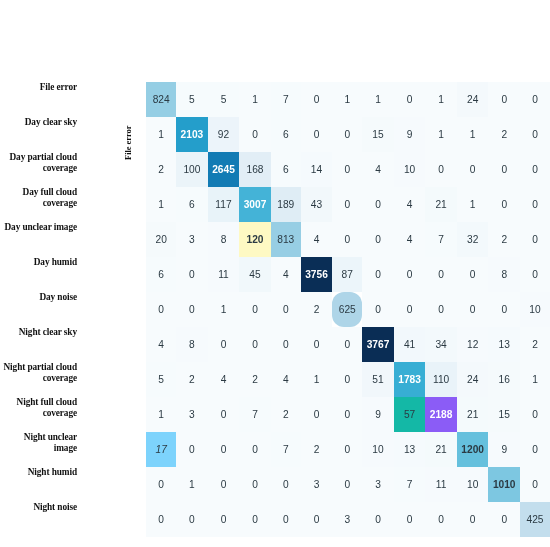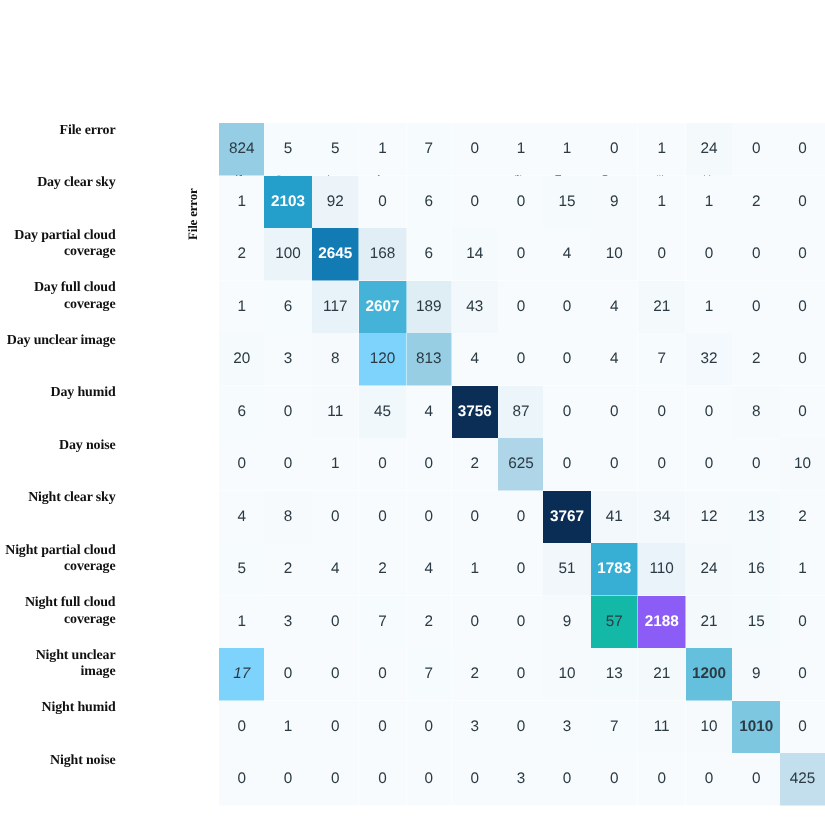--- a/index.html
+++ b/index.html
@@ -232,37 +232,37 @@
           <td class="cm-cell" style="background: rgb(247, 251, 253);">0</td>
           <td class="cm-cell" style="background: rgb(247, 251, 253);">0</td>
           <td class="cm-cell" style="background: rgb(247, 251, 253);">0</td>
           <td class="cm-cell" style="background: rgb(247, 251, 253);">0</td>
         </tr>
         <tr class="cm-row">
           <th class="cm-rowhead">Day full cloud coverage</th>
           <td class="cm-cell" style="background: rgb(247, 251, 253);">1</td>
           <td class="cm-cell" style="background: rgb(246, 251, 253);">6</td>
           <td class="cm-cell" style="background: rgb(232, 243, 249);">117</td>
-          <td class="cm-cell diag-strong" style="background: rgb(68, 179, 215); color: rgb(255, 255, 255); font-weight: bold;">2607</td>
+          <td class="cm-cell diag-strong" style="background: rgb(68, 179, 215); color: rgb(255, 255, 255); font-weight: bold;">3007</td>
           <td class="cm-cell" style="background: rgb(223, 237, 245); margin-left: 38px;">189</td>
           <td class="cm-cell" style="background: rgb(242, 248, 251);">43</td>
           <td class="cm-cell" style="background: rgb(247, 251, 253);">0</td>
           <td class="cm-cell" style="background: rgb(247, 251, 253);">0</td>
           <td class="cm-cell" style="background: rgb(247, 251, 253);">4</td>
           <td class="cm-cell" style="background: rgb(244, 250, 252);">21</td>
           <td class="cm-cell" style="background: rgb(247, 251, 253);">1</td>
           <td class="cm-cell" style="background: rgb(247, 251, 253);">0</td>
           <td class="cm-cell" style="background: rgb(247, 251, 253);">0</td>
         </tr>
         <tr class="cm-row">
           <th class="cm-rowhead">Day unclear image</th>
           <td class="cm-cell" style="background: rgb(245, 250, 252);">20</td>
           <td class="cm-cell" style="background: rgb(247, 251, 253);">3</td>
           <td class="cm-cell" style="background: rgb(246, 250, 253);">8</td>
-          <td class="cm-cell" style="background: #7dd3fc;">120</td>
+          <td class="cm-cell" style="background: #fef9c3; font-weight: bold;">120</td>
           <td class="cm-cell" style="background: rgb(151, 206, 228);">813</td>
           <td class="cm-cell" style="background: rgb(247, 251, 253);">4</td>
           <td class="cm-cell" style="background: rgb(247, 251, 253);">0</td>
           <td class="cm-cell" style="background: rgb(247, 251, 253);">0</td>
           <td class="cm-cell" style="background: rgb(247, 251, 253);">4</td>
           <td class="cm-cell" style="background: rgb(246, 251, 253);">7</td>
           <td class="cm-cell" style="background: rgb(243, 249, 252);">32</td>
           <td class="cm-cell" style="background: rgb(247, 251, 253);">2</td>
           <td class="cm-cell" style="background: rgb(247, 251, 253);">0</td>
         </tr>
@@ -283,21 +283,21 @@
           <td class="cm-cell" style="background: rgb(247, 251, 253);">0</td>
         </tr>
         <tr class="cm-row">
           <th class="cm-rowhead">Day noise</th>
           <td class="cm-cell" style="background: rgb(247, 251, 253);">0</td>
           <td class="cm-cell" style="background: rgb(247, 251, 253);">0</td>
           <td class="cm-cell" style="background: rgb(247, 251, 253);">1</td>
           <td class="cm-cell" style="background: rgb(247, 251, 253);">0</td>
           <td class="cm-cell" style="background: rgb(247, 251, 253);">0</td>
           <td class="cm-cell" style="background: rgb(247, 251, 253);">2</td>
-          <td class="cm-cell" style="background: rgb(174, 213, 232);">625</td>
+          <td class="cm-cell" style="background: rgb(174, 213, 232); border-radius: 12px;">625</td>
           <td class="cm-cell" style="background: rgb(247, 251, 253);">0</td>
           <td class="cm-cell" style="background: rgb(247, 251, 253);">0</td>
           <td class="cm-cell" style="background: rgb(247, 251, 253);">0</td>
           <td class="cm-cell" style="background: rgb(247, 251, 253);">0</td>
           <td class="cm-cell" style="background: rgb(247, 251, 253);">0</td>
           <td class="cm-cell" style="background: rgb(246, 250, 253);">10</td>
         </tr>
         <tr class="cm-row">
           <th class="cm-rowhead">Night clear sky</th>
           <td class="cm-cell" style="background: rgb(247, 251, 253);">4</td>

